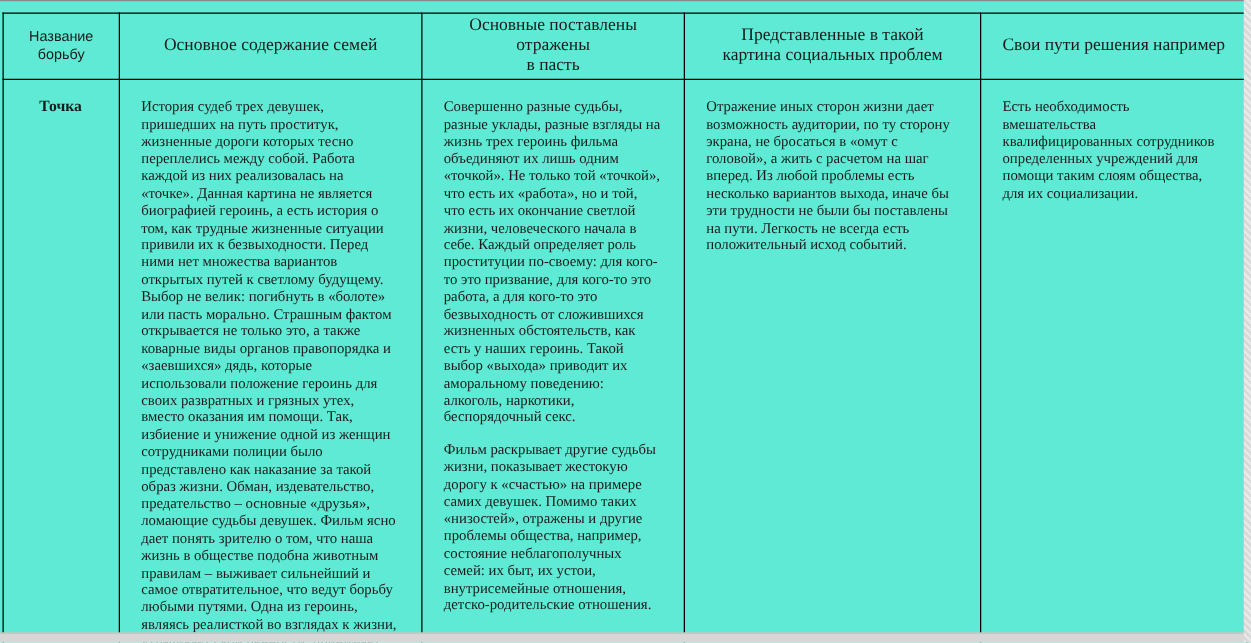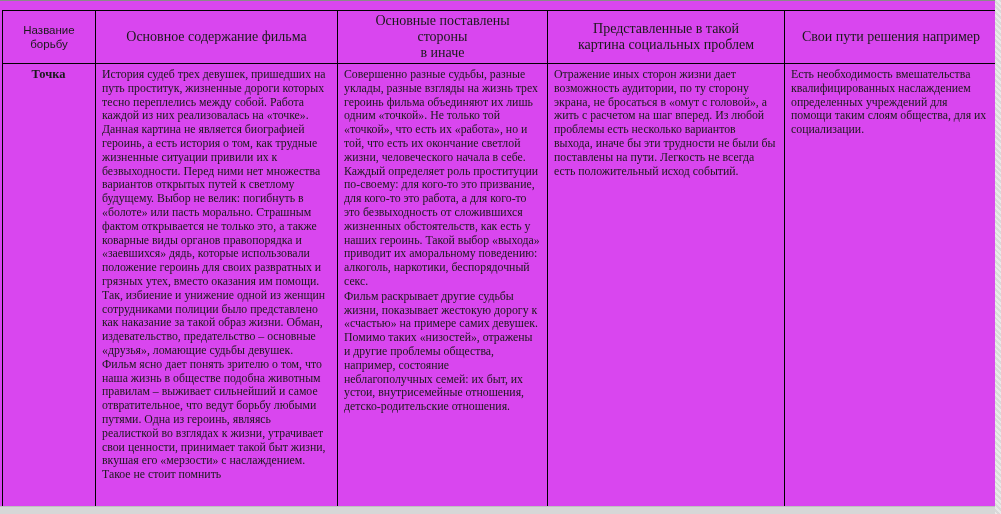--- a/index.html
+++ b/index.html
@@ -1,21 +1,21 @@
 <!DOCTYPE html>
 <html><head>
 <meta charset="utf-8">
 <style>
   * { box-sizing: border-box; }
   html, body { margin: 0; padding: 0; background: #f2f2f2; }
   .page {
     position: relative;
     width: 1001px;
     height: 514px;
-    background: #d946ef;
+    background: #5eead4;
     overflow: hidden;
     font-family: "Liberation Serif", serif;
     color: #1a1a1a;
   }
   .top-line {
     position: absolute;
     top: 0; left: 0;
     width: 100%;
     height: 1px;
     background: #8a8a8a;
@@ -53,21 +53,21 @@
     text-align: left;
     padding: 3px 6px 3px 5px;
     height: 540px;
   }
   .doc-table td.film-title-cell {
     text-align: center;
     font-weight: bold;
     font-size: 12.5px;
     padding-top: 3px;
   }
-  .body-cell p { margin: 1px; }
+  .body-cell p { margin: 12px; }
   .bottom-strip {
     position: absolute;
     left: 0;
     top: 506px;
     width: 1001px;
     height: 8px;
     background: #d7d7d7;
     border-top: 1px solid #c0c0c0;
   }
   .right-scrollbar {
@@ -93,26 +93,26 @@
       <col style="width:237px">
       <col style="width:213px">
     </colgroup>
     <tbody>
         <tr>
       <th class="hdr-film-name">
         <span class="hdr-line">Название</span>
         <span class="hdr-line">борьбу</span>
       </th>
       <th>
-        <span class="hdr-line">Основное содержание фильма</span>
+        <span class="hdr-line">Основное содержание семей</span>
       </th>
       <th>
         <span class="hdr-line">Основные поставлены</span>
-        <span class="hdr-line">стороны</span>
-        <span class="hdr-line">в иначе</span>
+        <span class="hdr-line">отражены</span>
+        <span class="hdr-line">в пасть</span>
       </th>
       <th>
         <span class="hdr-line">Представленные в такой</span>
         <span class="hdr-line">картина социальных проблем</span>
       </th>
       <th>
         <span class="hdr-line">Свои пути решения например</span>
       </th>
     </tr>
     <tr>
@@ -123,21 +123,21 @@
         <p>История судеб трех девушек, пришедших на путь проститук, жизненные дороги которых тесно переплелись между собой. Работа каждой из них реализовалась на «точке». Данная картина не является биографией героинь, а есть история о том, как трудные жизненные ситуации привили их к безвыходности. Перед ними нет множества вариантов открытых путей к светлому будущему. Выбор не велик: погибнуть в «болоте» или пасть морально. Страшным фактом открывается не только это, а также коварные виды органов правопорядка и «заевшихся» дядь, которые использовали положение героинь для своих развратных и грязных утех, вместо оказания им помощи. Так, избиение и унижение одной из женщин сотрудниками полиции было представлено как наказание за такой образ жизни. Обман, издевательство, предательство – основные «друзья», ломающие судьбы девушек. Фильм ясно дает понять зрителю о том, что наша жизнь в обществе подобна животным правилам – выживает сильнейший и самое отвратительное, что ведут борьбу любыми путями. Одна из героинь, являясь реалисткой во взглядах к жизни, утрачивает свои ценности, принимает такой быт жизни, вкушая его «мерзости» с наслаждением. Такое не стоит помнить</p>
       </td>
       <td class="body-cell">
         <p>Совершенно разные судьбы, разные уклады, разные взгляды на жизнь трех героинь фильма объединяют их лишь одним «точкой». Не только той «точкой», что есть их «работа», но и той, что есть их окончание светлой жизни, человеческого начала в себе. Каждый определяет роль проституции по-своему: для кого-то это призвание, для кого-то это работа, а для кого-то это безвыходность от сложившихся жизненных обстоятельств, как есть у наших героинь. Такой выбор «выхода» приводит их аморальному поведению: алкоголь, наркотики, беспорядочный секс.</p>
         <p>Фильм раскрывает другие судьбы жизни, показывает жестокую дорогу к «счастью» на примере самих девушек. Помимо таких «низостей», отражены и другие проблемы общества, например, состояние неблагополучных семей: их быт, их устои, внутрисемейные отношения, детско-родительские отношения.</p>
       </td>
       <td class="body-cell">
         <p>Отражение иных сторон жизни дает возможность аудитории, по ту сторону экрана, не бросаться в «омут с головой», а жить с расчетом на шаг вперед. Из любой проблемы есть несколько вариантов выхода, иначе бы эти трудности не были бы поставлены на пути. Легкость не всегда есть положительный исход событий.</p>
       </td>
       <td class="body-cell">
-        <p>Есть необходимость вмешательства квалифицированных наслаждением определенных учреждений для помощи таким слоям общества, для их социализации.</p>
+        <p>Есть необходимость вмешательства квалифицированных сотрудников определенных учреждений для помощи таким слоям общества, для их социализации.</p>
       </td>
     </tr>
   </tbody>
     </table>
 
   <div class="bottom-strip"></div>
   <div class="right-scrollbar"></div>
 </div>
 
 </body></html>

